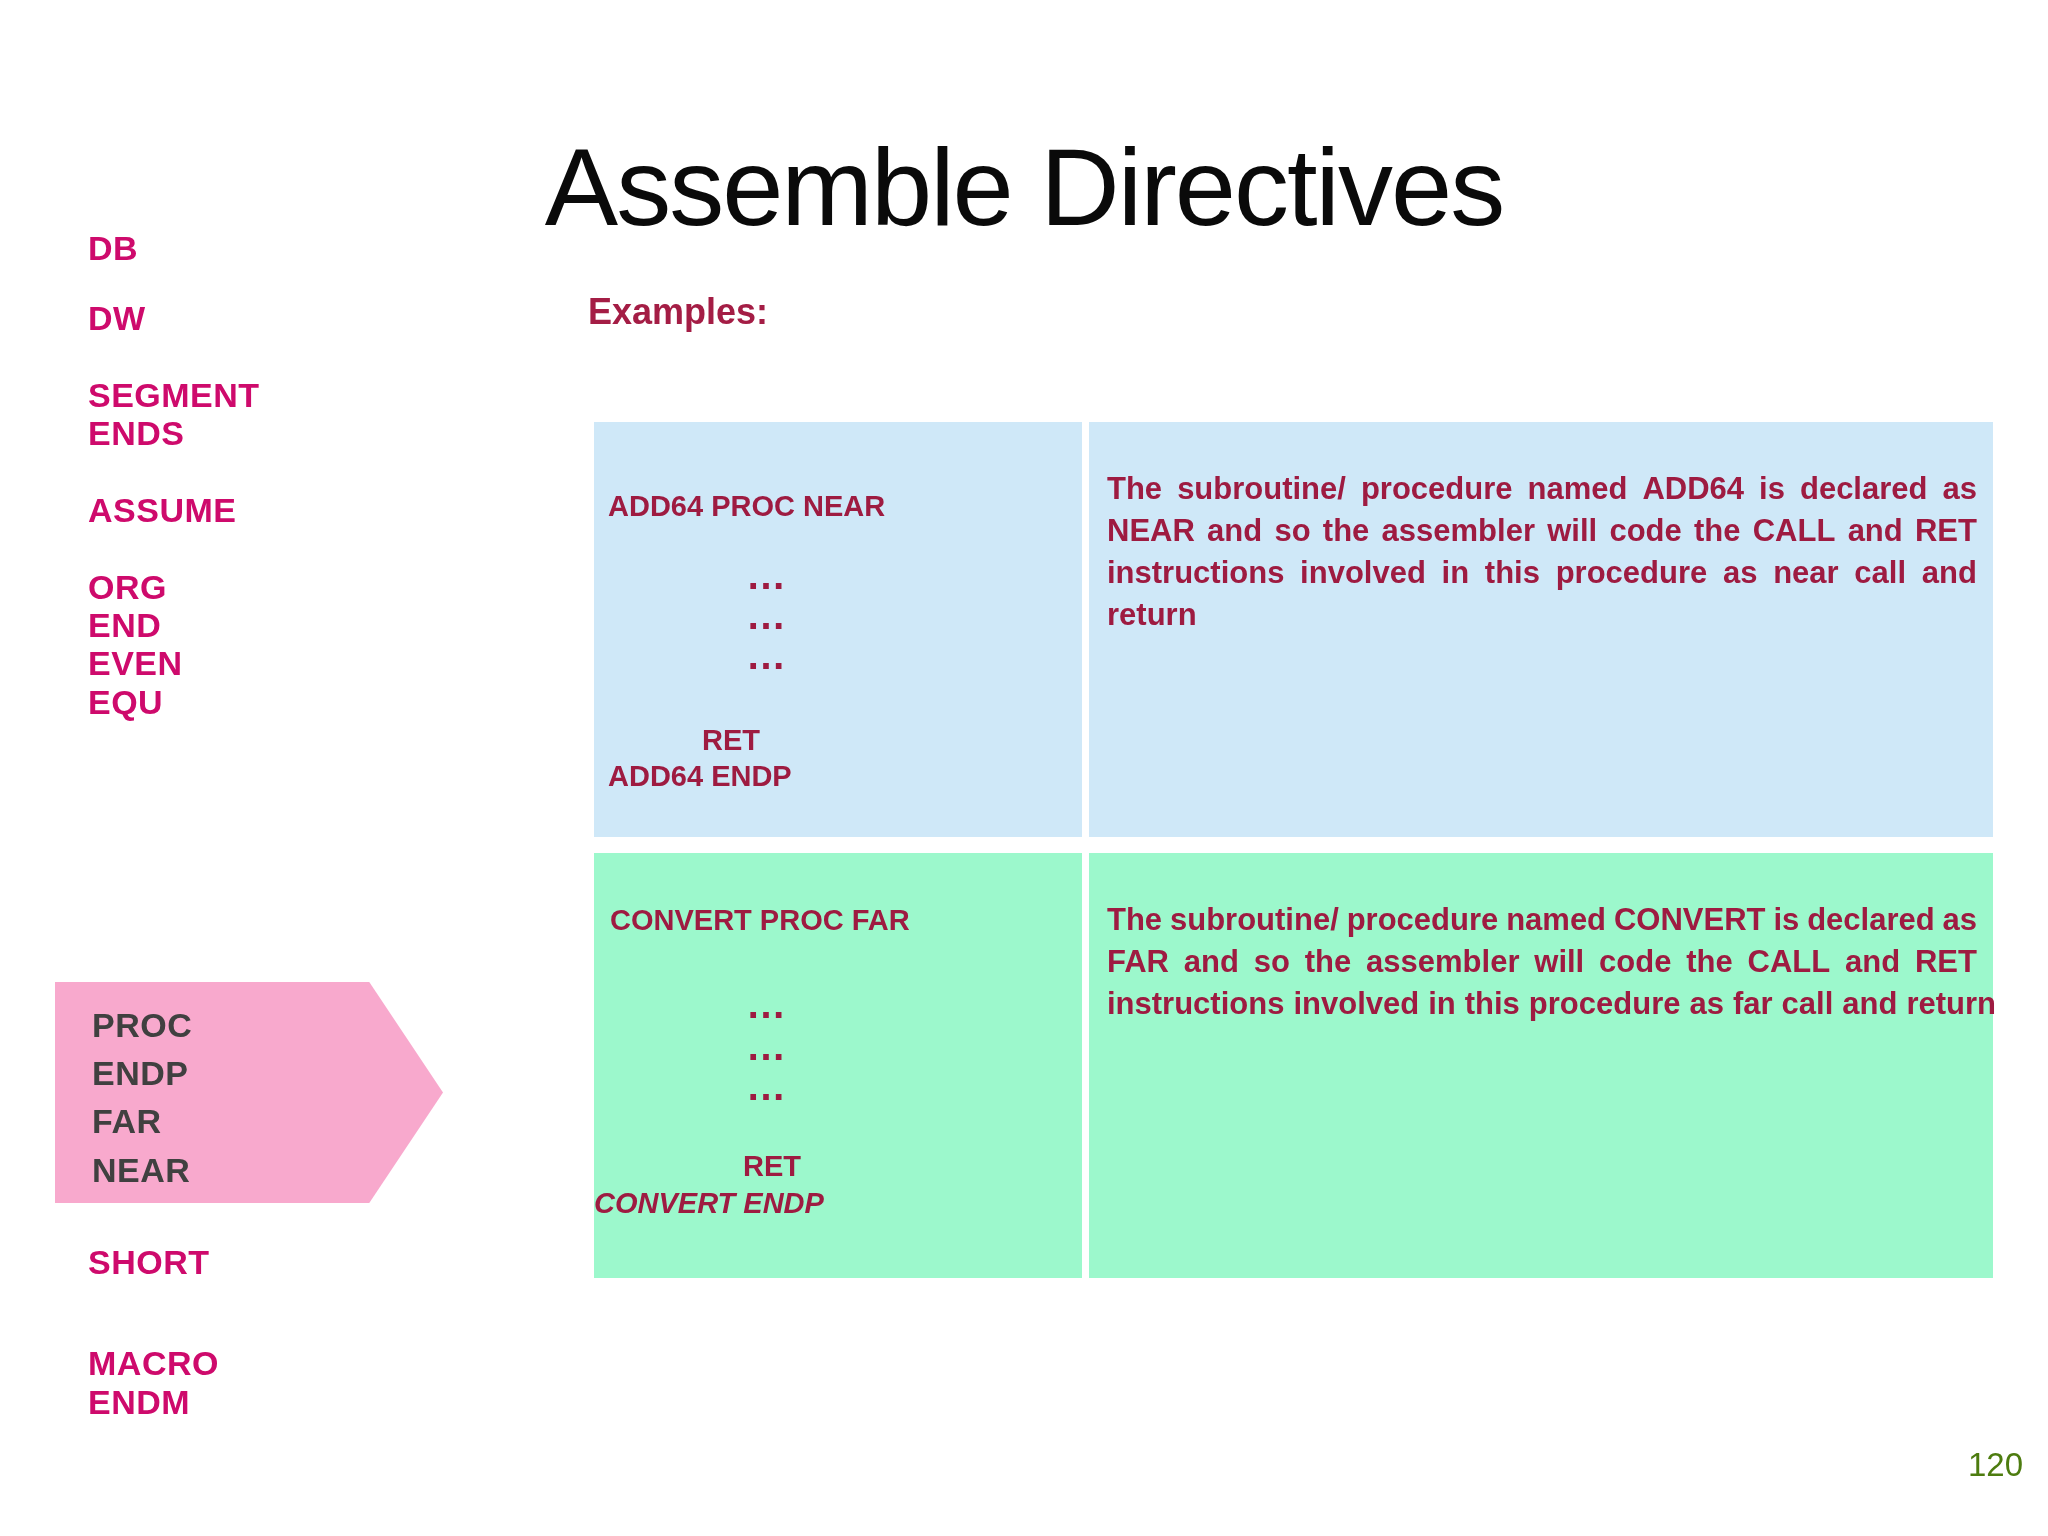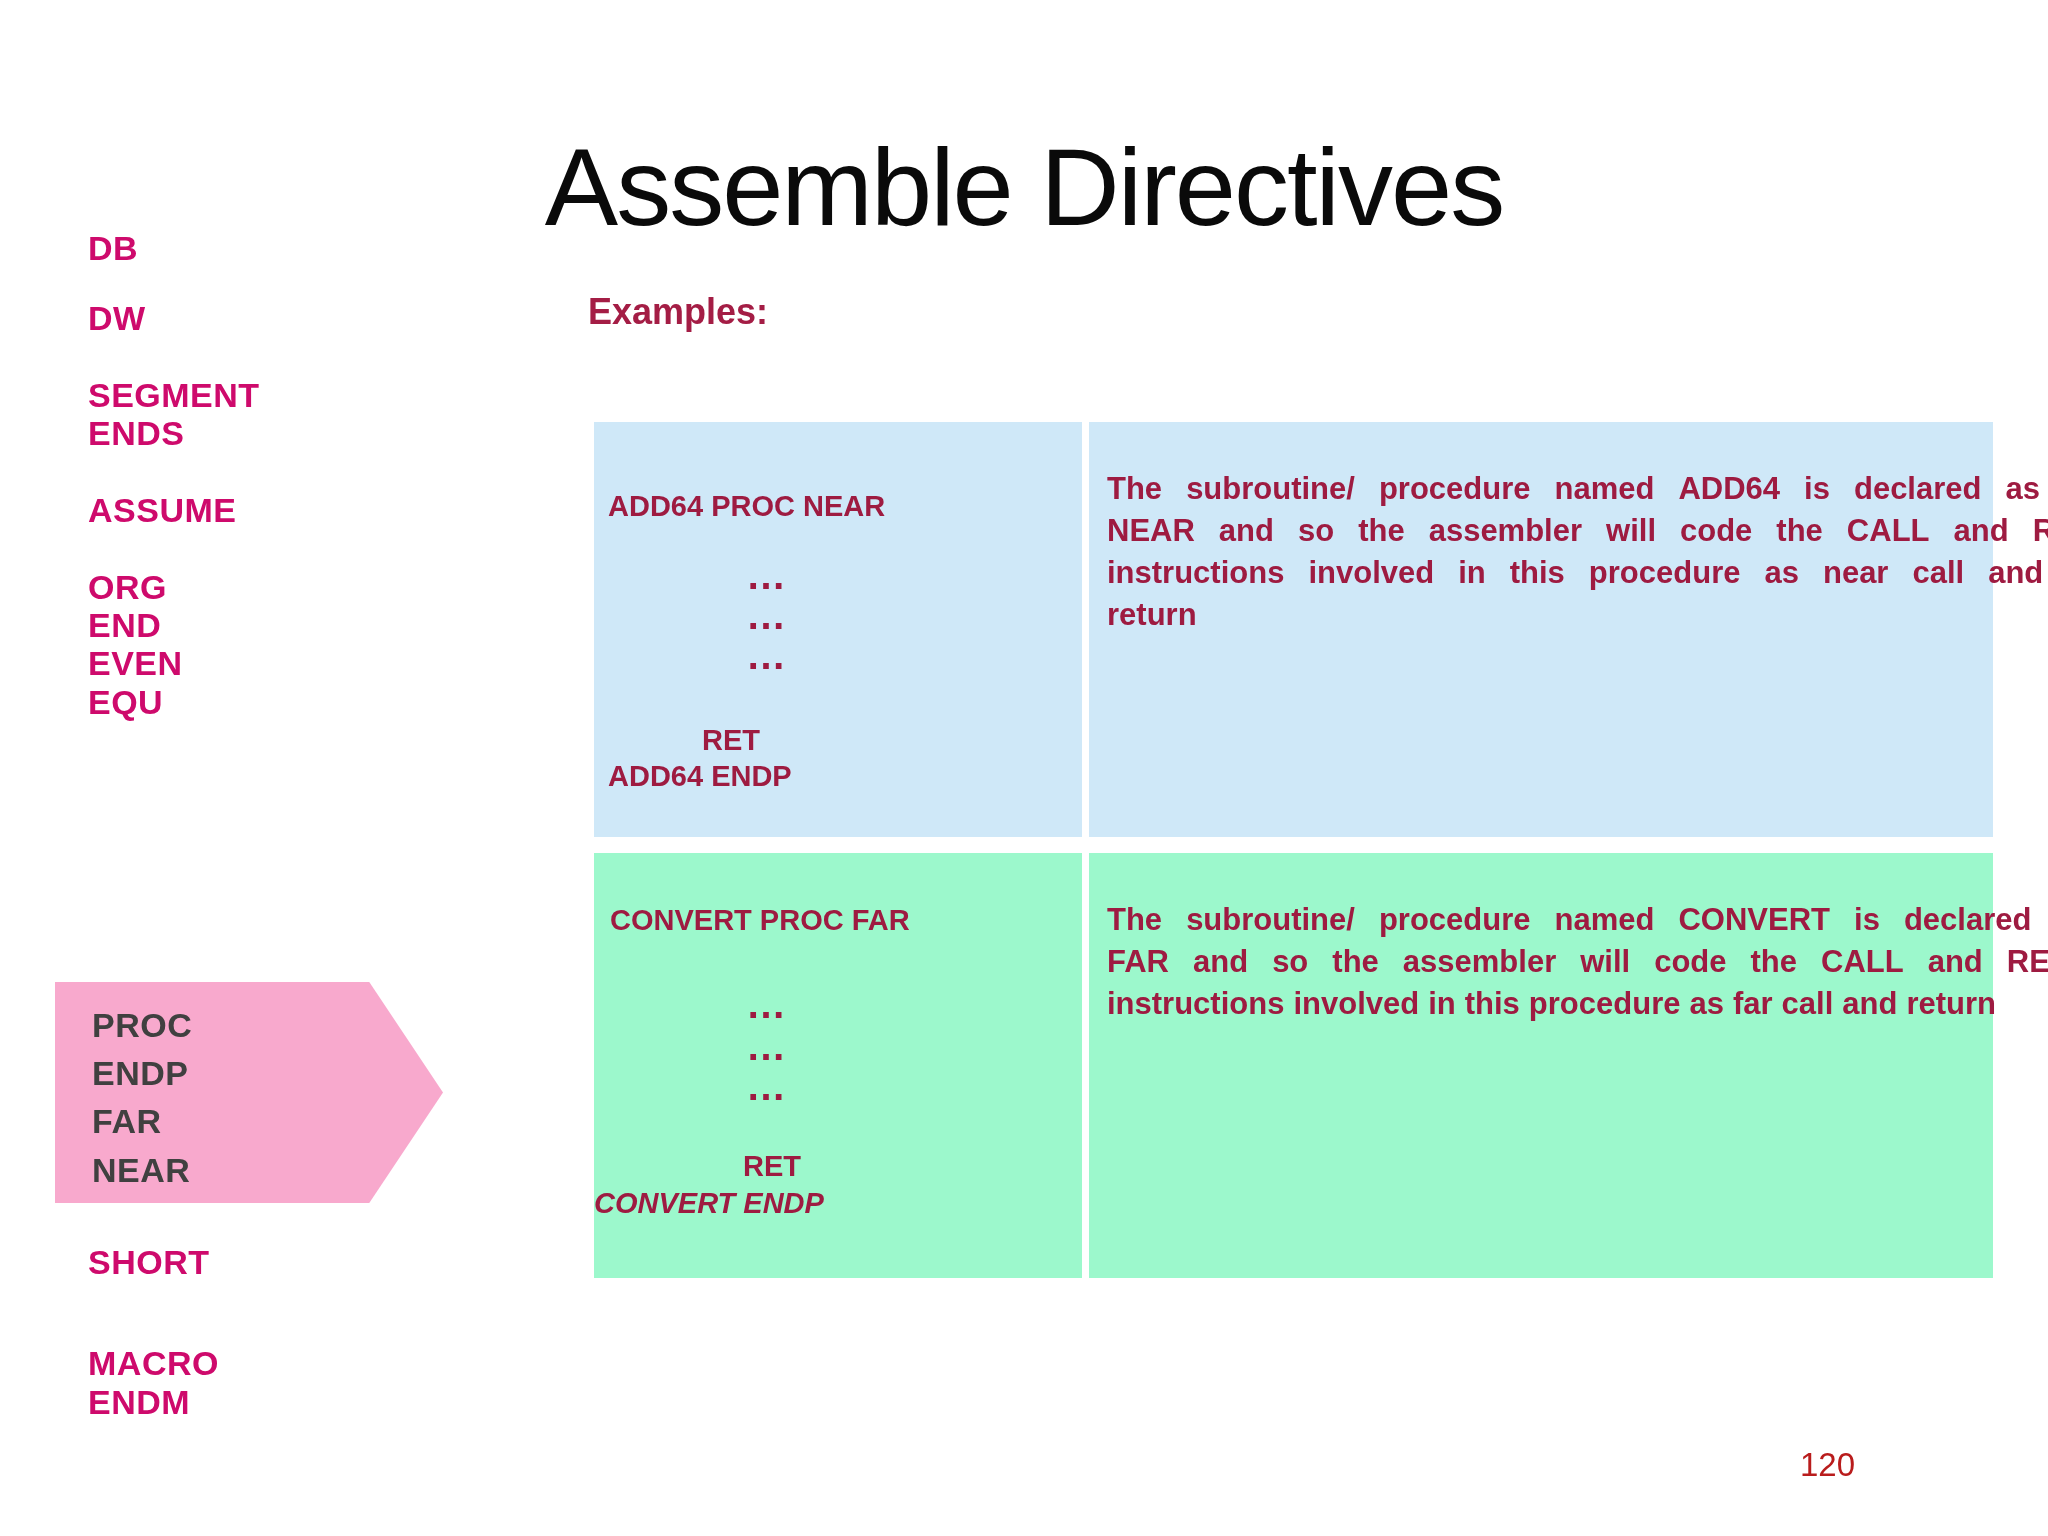--- a/index.html
+++ b/index.html
@@ -77,26 +77,25 @@
   #cell-green-left .code-ret    { left:149px; top:293px; }
   #cell-green-left .code-footer { left:0;  top:330px;font-style:italic; }
   .dots { font-size:40px; letter-spacing:3px; line-height:40px; }
   .para { position:absolute; left:18px; width:870px; }
   #cell-blue-right  .para { top:46px; }
   #cell-green-right .para { top:46px; }
   .para-line {
     display:flex; justify-content:space-between;
     font-size:31px; font-weight:700; color:#9e1b41; line-height:42px;
     white-space:nowrap;
-    gap:24px;
   }
   .para-line:last-child { justify-content:flex-start; gap:9px; }
   .page-number {
-    position:absolute; left:1800px; top:1446px;
-    font-size:33px; font-weight:400; color:#b91c1c;
+    position:absolute; left:1968px; top:1446px;
+    font-size:33px; font-weight:400; color:#4d7c0f;
   }
 </style>
 </head>
 <body>
 
 <div class="slide">
 
   <div class="main-title">Assemble Directives</div>
   <div class="examples-label">Examples:</div>
 

